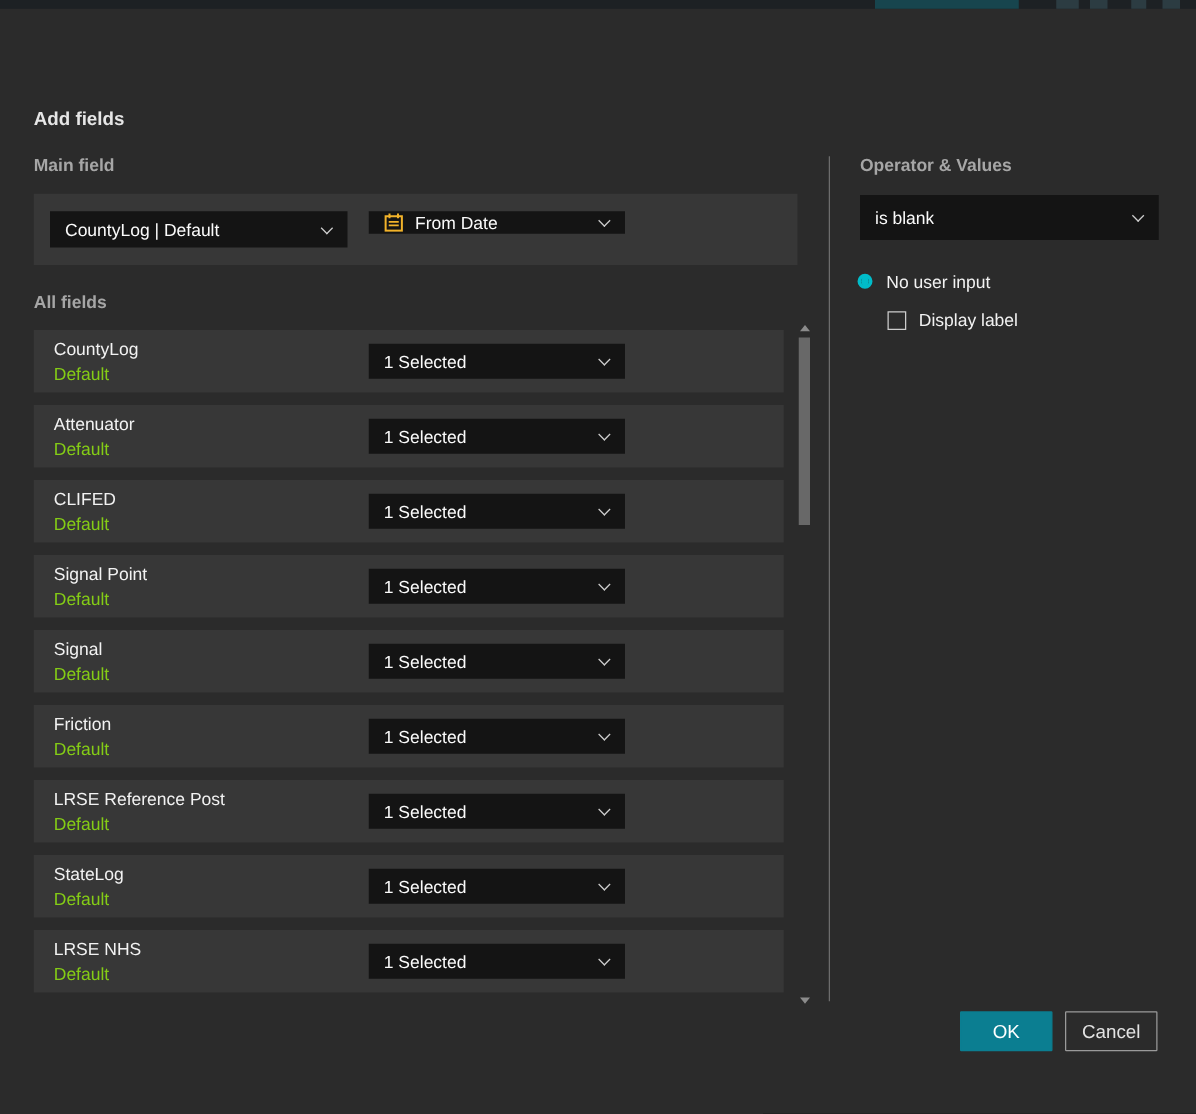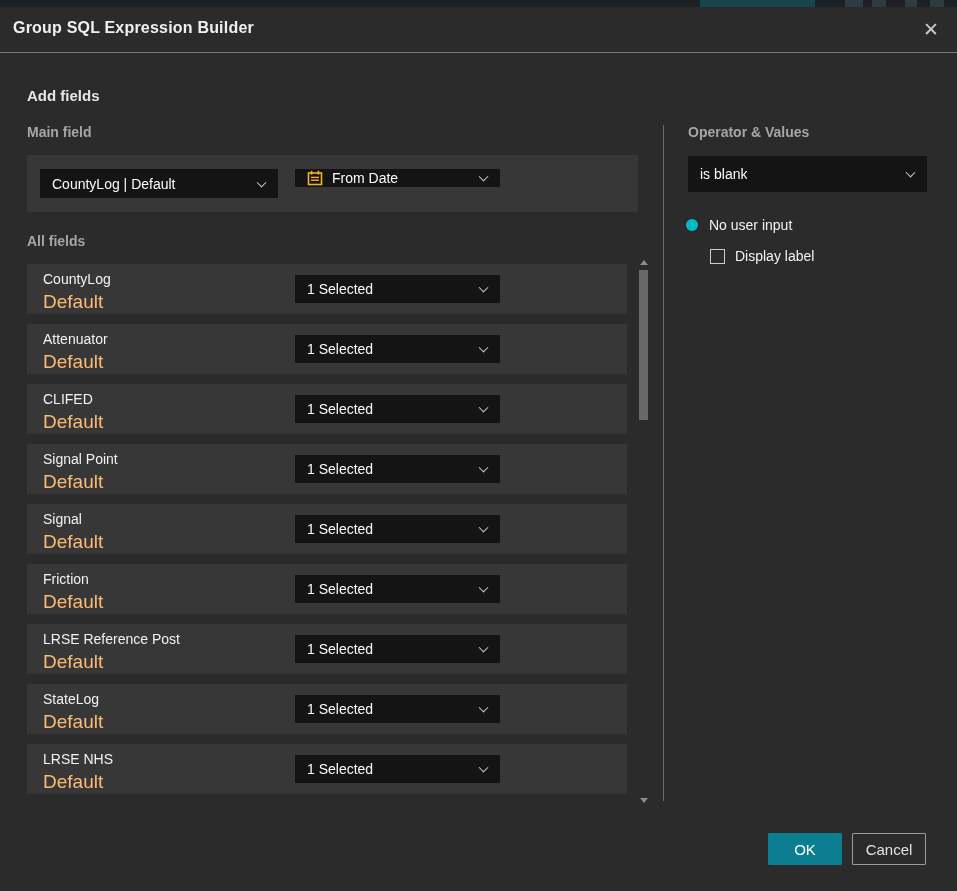--- a/index.html
+++ b/index.html
@@ -32,21 +32,21 @@
 
   
   .main-panel { position:absolute; left:27px; top:155px; width:611px; height:57px; background:#373737; }
 
   
   .cal-icon { width:16px; height:16px; margin-right:9px; flex:0 0 auto; }
 
   
   .field-row { position:relative; width:600px; height:50px; background:#373737; margin-bottom:10px; }
   .field-name { position:absolute; left:16px; top:7px; font-size:14px; color:#f2f2f2; }
-  .field-sub  { position:absolute; left:16px; top:27px; font-size:19px; color:#fdba74; }
+  .field-sub  { position:absolute; left:16px; top:27px; font-size:14px; color:#84cc16; }
   .row-select { left:268px; top:11px; width:205px; height:28px; }
 
   
   .scrollbar { position:absolute; left:637px; top:258px; width:14px; height:547px; }
   .sb-arrow { position:absolute; left:3px; width:0; height:0; border-left:4px solid transparent; border-right:4px solid transparent; }
   .sb-arrow.up { top:2px; border-bottom:5px solid #8b8b8b; }
   .sb-arrow.down { bottom:2px; border-top:5px solid #8b8b8b; }
   .sb-thumb { position:absolute; left:2px; top:12px; width:9px; height:150px; background:#686868; }
 
   
@@ -57,43 +57,39 @@
   .radio-outer { width:12px; height:12px; border-radius:50%; border:3px solid #00bcc9; background:#232323;
     display:flex; align-items:center; justify-content:center; }
   .radio-dot { width:8px; height:8px; border-radius:50%; background:#00bcc9; }
   .radio-label { margin-left:11px; font-size:14px; color:#f2f2f2; }
 
   .check-row { position:absolute; left:710px; top:248px; display:flex; align-items:center; cursor:pointer; }
   .checkbox { width:15px; height:15px; border:1.5px solid #cdcdcd; background:transparent; }
   .check-label { margin-left:10px; font-size:14px; color:#f2f2f2; }
 
   
-  .btn { position:absolute; top:833px; width:74px; height:32px; font-size:15px;
+  .btn { position:absolute; top:809px; width:74px; height:32px; font-size:15px;
     display:flex; align-items:center; justify-content:center; cursor:pointer; border-radius:1px;
     font-family:"Liberation Sans", sans-serif;text-align:center; }
   .btn-ok { left:768px; background:#0b7e91; color:#ffffff; border:1px solid #0b7e91; }
   .btn-cancel { left:852px; background:transparent; color:#e3e3e3; border:1px solid #9a9a9a; }
 </style>
 </head>
 <body>
 
 <div class="stage">
 
   <div class="bg-strip">
     <div class="bg-frag" style="left:700px;width:115px;background:#17454e;"></div>
     <div class="bg-frag" style="left:845px;width:18px;background:#2c3c42;"></div>
     <div class="bg-frag" style="left:872px;width:14px;background:#2c3c42;"></div>
     <div class="bg-frag" style="left:905px;width:12px;background:#2c3c42;"></div>
     <div class="bg-frag" style="left:930px;width:14px;background:#2c3c42;"></div>
   </div>
 
-  <div class="dlg-header">
-    <div class="dlg-title">Group SQL Expression Builder</div>
-    <div class="close-btn">✕</div>
-  </div>
 
   <div class="section-heading">Add fields</div>
 
   <div class="col-label" style="left:27px; top:124px;">Main field</div>
 
   <div class="main-panel">
     <div class="select" style="left:13px; top:14px; width:238px; height:29px;">
       <span class="txt">CountyLog | Default</span>
       <span class="chev"></span>
     </div>

